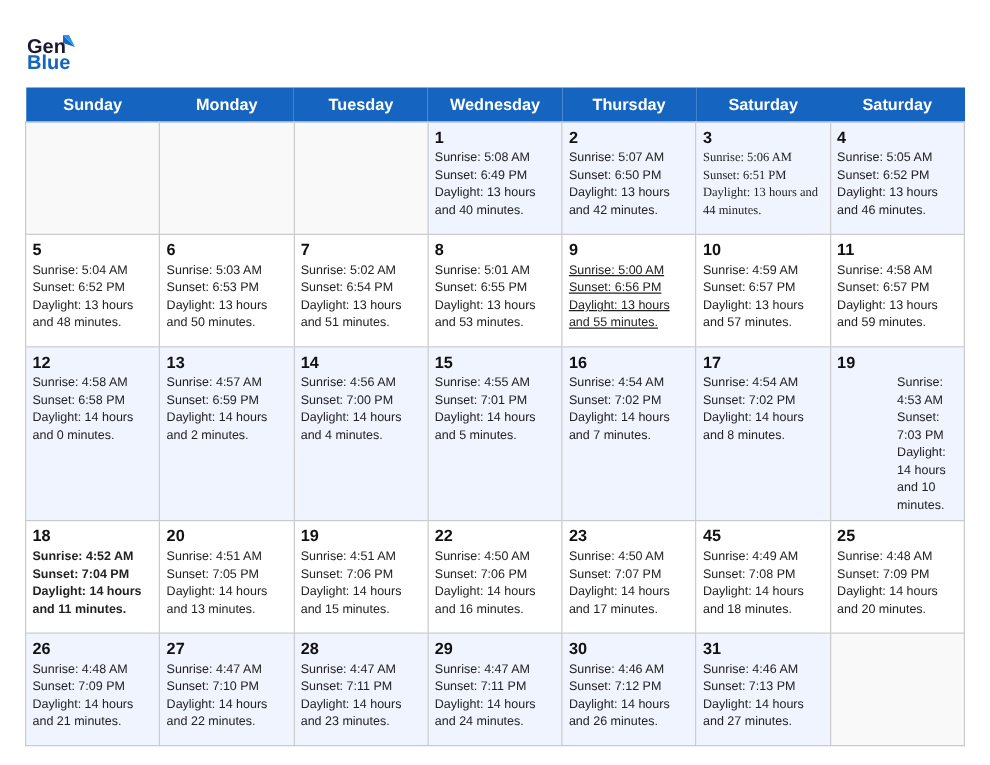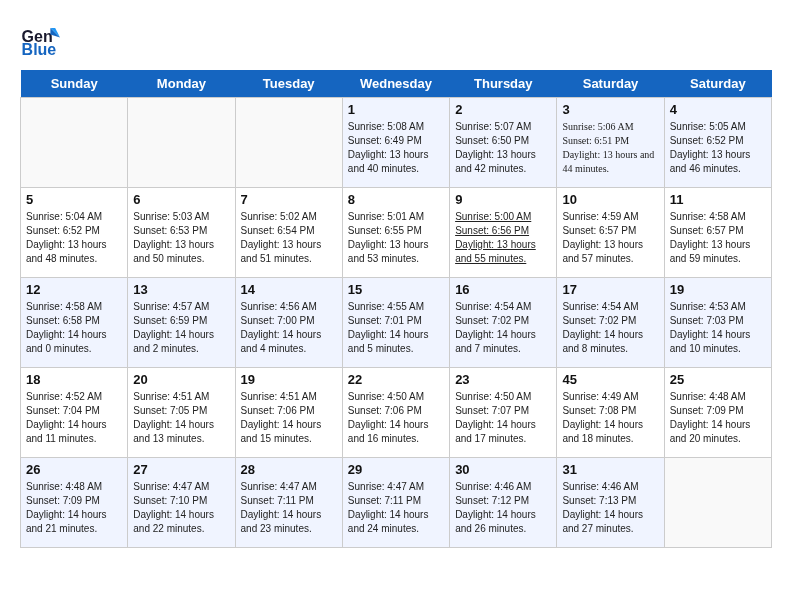--- a/index.html
+++ b/index.html
@@ -218,29 +218,29 @@
 Daylight: 14 hours and 7 minutes.</div>
         </td>
         <td>
           <div class="day-num">17</div>
           <div class="day-info" style="white-space: pre-line;">Sunrise: 4:54 AM
 Sunset: 7:02 PM
 Daylight: 14 hours and 8 minutes.</div>
         </td>
         <td>
           <div class="day-num">19</div>
-          <div class="day-info" style="white-space: pre-line;">Sunrise: 4:53 AM
+          <div class="day-info" style="white-space: pre-line; margin-left: 48px;">Sunrise: 4:53 AM
 Sunset: 7:03 PM
 Daylight: 14 hours and 10 minutes.</div>
         </td>
       </tr>
       <tr>
         <td>
           <div class="day-num">18</div>
-          <div class="day-info" style="white-space: pre-line;">Sunrise: 4:52 AM
+          <div class="day-info" style="white-space: pre-line; font-weight: bold;">Sunrise: 4:52 AM
 Sunset: 7:04 PM
 Daylight: 14 hours and 11 minutes.</div>
         </td>
         <td>
           <div class="day-num">20</div>
           <div class="day-info" style="white-space: pre-line;">Sunrise: 4:51 AM
 Sunset: 7:05 PM
 Daylight: 14 hours and 13 minutes.</div>
         </td>
         <td>

